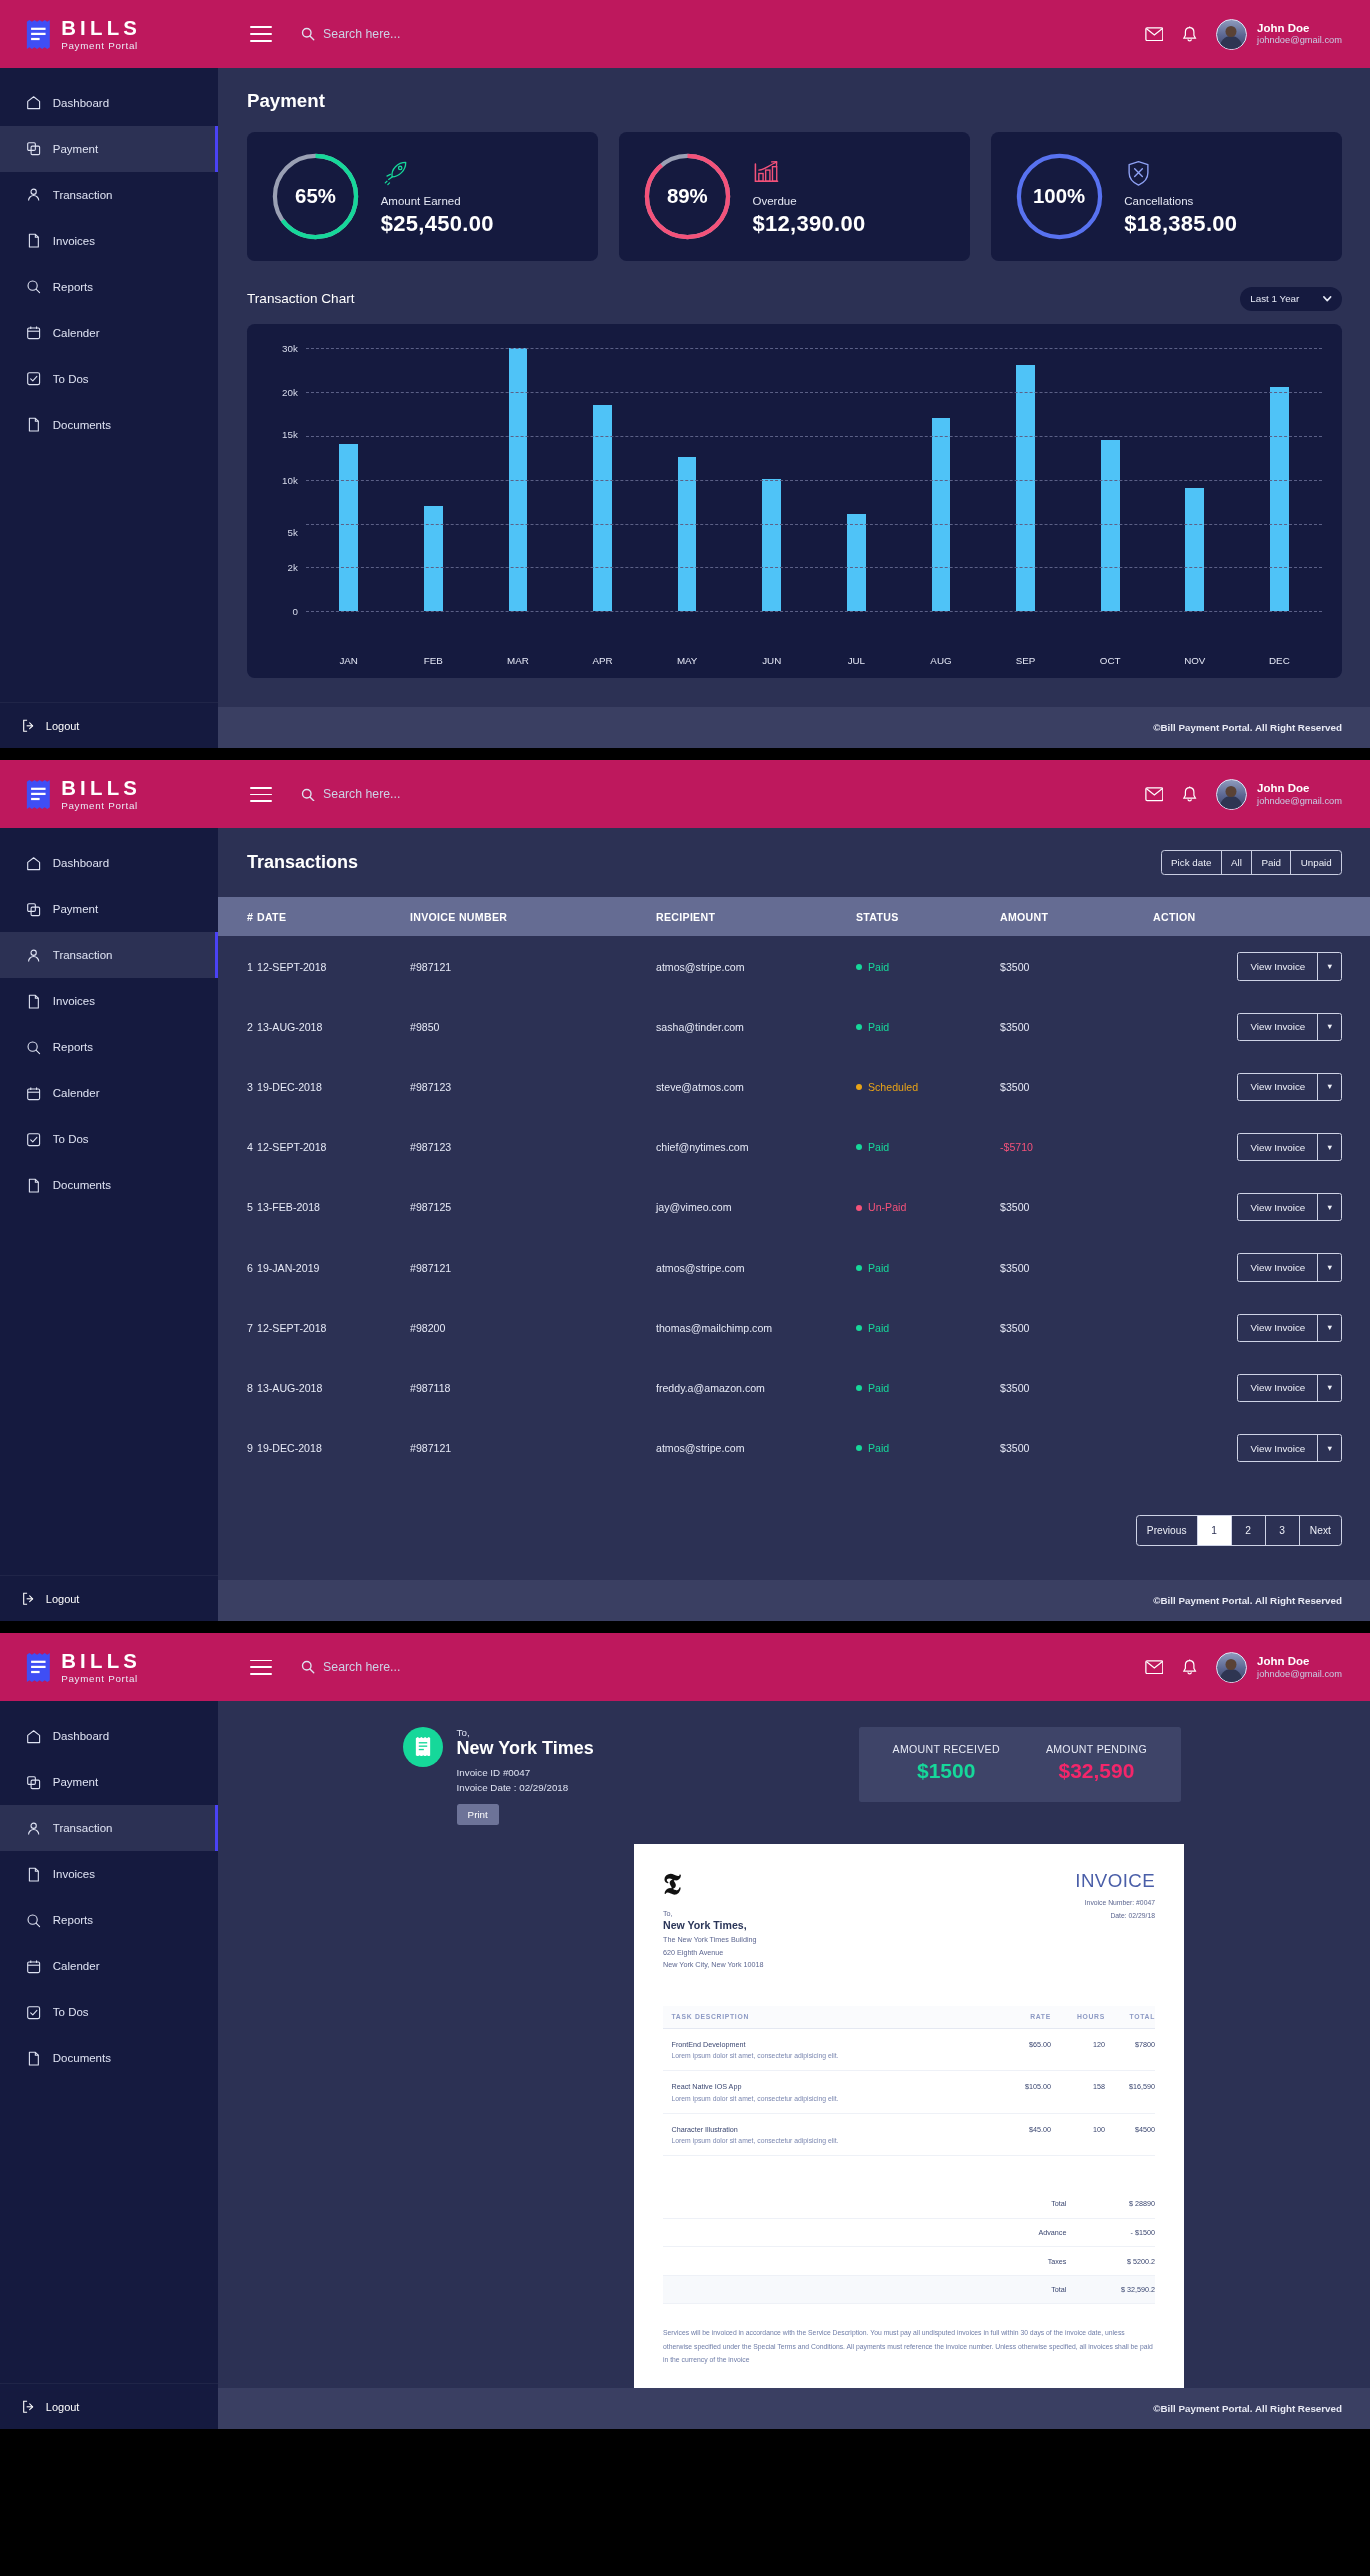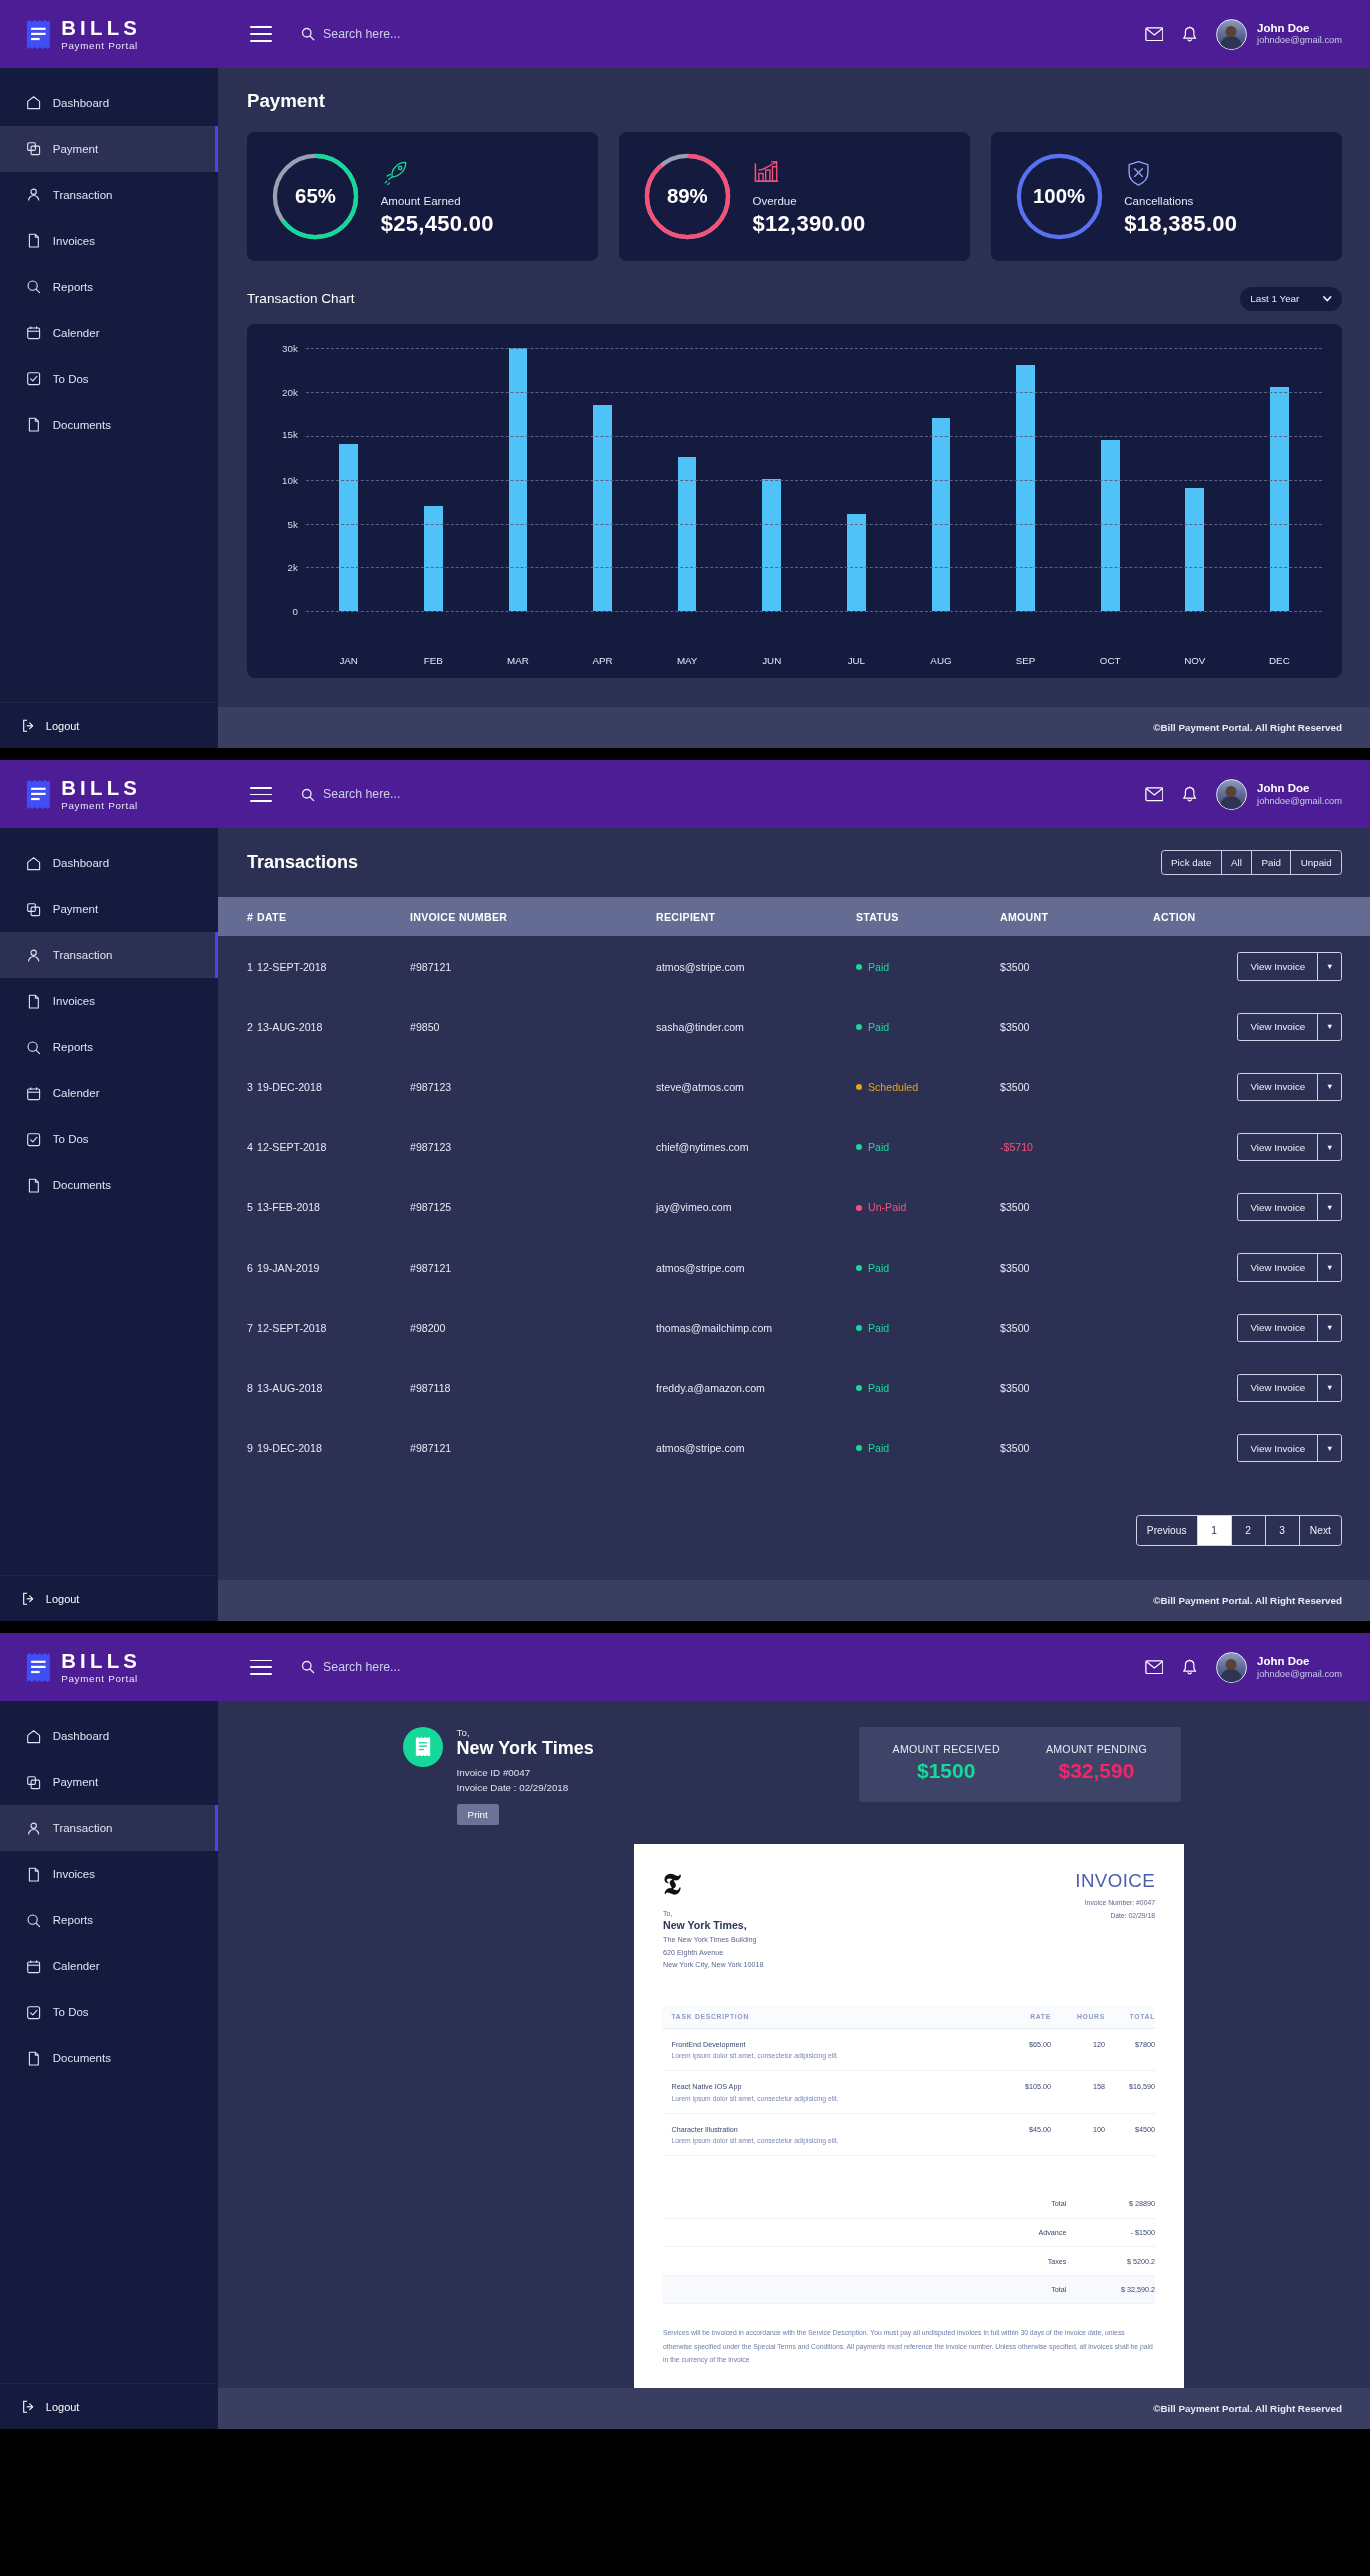--- a/index.html
+++ b/index.html
@@ -19,21 +19,21 @@
     position: relative;
     width: 1371px;
     background: #2c3154;
     overflow: hidden;
   }
   .app + .app { margin-top: 12px; }
 
   
   .topbar {
     height: 68px;
-    background: #4c1d95;
+    background: #be185d;
     display: flex;
     align-items: center;
     position: relative;
   }
   .brand {
     width: 218px;
     height: 68px;
     display: flex;
     align-items: center;
     gap: 10.2px;
@@ -574,21 +574,21 @@
                   <path d="M1 1 L5 5.4 L9 1" fill="none" stroke="#e6e9f6" stroke-width="1.8" stroke-linecap="round" stroke-linejoin="round"></path>
                 </svg>
             </div>
           </div>
 
           <div class="chart-panel">
             <div class="chart-area">
               <div class="y-axis" id="yaxis">
                   <div class="y-tick" style="top: 263px;">0</div>
                   <div class="y-tick" style="top: 219px;">2k</div>
-                  <div class="y-tick" style="top: 176px;">5k</div>
+                  <div class="y-tick" style="top: 184px;">5k</div>
                   <div class="y-tick" style="top: 132px;">10k</div>
                   <div class="y-tick" style="top: 86px;">15k</div>
                   <div class="y-tick" style="top: 44px;">20k</div>
                   <div class="y-tick" style="top: 0px;">30k</div>
                 </div>
               <div class="plot" id="plot">
                 <div class="bars" id="bars">
                     <div class="bar-col">
                       <div class="bar" title="JAN: 14000" style="height: 167px; background: rgb(79, 195, 247);"></div>
                     </div>

